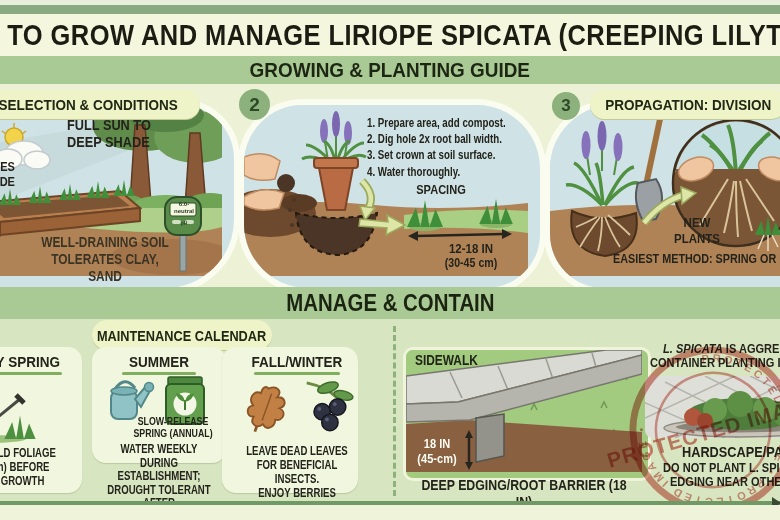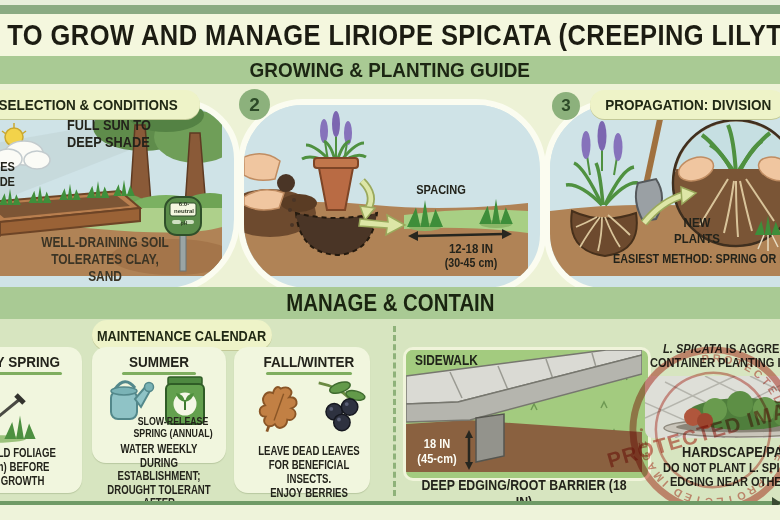--- a/index.html
+++ b/index.html
@@ -164,20 +164,26 @@
         <use href="#tuft" transform="translate(252,119) scale(1.4)"></use>
       </g>
       <g stroke="#26261f" stroke-width="2.5">
         <line x1="172" y1="131" x2="260" y2="129"></line>
         <polygon points="164,131 174,126 174,136" fill="#26261f" stroke="none"></polygon>
         <polygon points="268,129 258,124 258,134" fill="#26261f" stroke="none"></polygon>
       </g>
     </svg>
   </div>
   <div class="badge" style="left:289px;top:89px;width:31px;height:31px;font-size:19px">2</div>
+  <div class="abs" style="left:417px;top:115px">
+    <div class="sx78 ol" style="font-weight:700;font-size:12.5px;line-height:16.2px;color:#23231a;white-space:nowrap">1. Prepare area, add compost.</div>
+    <div class="sx78 ol" style="font-weight:700;font-size:12.5px;line-height:16.2px;color:#23231a;white-space:nowrap">2. Dig hole 2x root ball width.</div>
+    <div class="sx78 ol" style="font-weight:700;font-size:12.5px;line-height:16.2px;color:#23231a;white-space:nowrap">3. Set crown at soil surface.</div>
+    <div class="sx78 ol" style="font-weight:700;font-size:12.5px;line-height:16.2px;color:#23231a;white-space:nowrap">4. Water thoroughly.</div>
+  </div>
   <div class="t c sx85 oc" style="left:461px;top:183px;width:60px;font-size:13px">SPACING</div>
   <div class="t c sx85 oc" style="left:478px;top:241px;width:86px;font-size:13.5px">12-18 IN</div>
   <div class="t c sx85 oc" style="left:478px;top:256px;width:86px;font-size:12.5px">(30-45 cm)</div>
 
   <div class="bubble" style="left:594px;top:99px;width:300px;height:183px;border-radius:70px 65px 70px 60px">
     <svg width="288" height="171" viewBox="0 0 288 171" preserveAspectRatio="none">
       <rect width="288" height="171" fill="#cfe3e7"></rect>
       <path d="M0 106 Q80 96 160 102 T288 100 L288 171 L0 171 Z" fill="#b08356"></path>
       <g>
         <path d="M22 106 Q16 146 55 151 Q92 146 86 108 Q52 120 22 106 Z" fill="#6d4a2e" stroke="#47301b" stroke-width="2"></path>
@@ -302,21 +308,21 @@
       <path d="M23 27 Q15 25 14 18 Q22 19 23 27 Z" fill="#4e8f3c"></path>
       <path d="M23 27 Q31 25 32 18 Q24 19 23 27 Z" fill="#4e8f3c"></path>
     </svg>
     <div class="t c sx80 oc" style="left:30px;top:69px;width:102px;font-size:11px;line-height:11.5px">SLOW-RELEASE
 SPRING (ANNUAL)</div>
     <div class="t c sx80 oc" style="left:1px;top:96px;width:132px;font-size:12px;line-height:13.5px">WATER WEEKLY DURING
 ESTABLISHMENT;
 DROUGHT TOLERANT AFTER</div>
   </div>
 
-  <div class="card" style="left:284px;top:347px;width:136px;height:146px">
+  <div class="card" style="left:272px;top:347px;width:136px;height:146px">
     <div class="t c sx90 oc" style="left:0;top:6px;width:150px;font-size:15px">FALL/WINTER</div>
     <div class="underline" style="left:32px;top:25px;width:86px"></div>
     <svg class="abs" style="left:14px;top:32px" width="54" height="56" viewBox="0 0 56 60">
       <g transform="rotate(-12 28 30)">
         <line x1="14" y1="54" x2="38" y2="14" stroke="#8a5526" stroke-width="3"></line>
         <path d="M38 12 C48 10 52 18 45 23 C54 24 54 34 45 35 C52 40 46 50 38 46 C36 54 26 56 24 48 C16 52 10 44 16 38 C8 36 10 26 18 26 C14 18 22 10 29 15 C32 9 36 8 38 12 Z" fill="#c28044" stroke="#8a5526" stroke-width="2"></path>
         <line x1="24" y1="44" x2="40" y2="18" stroke="#8a5526" stroke-width="1.5"></line>
       </g>
     </svg>
     <svg class="abs" style="left:76px;top:30px" width="58" height="58" viewBox="0 0 58 60">

